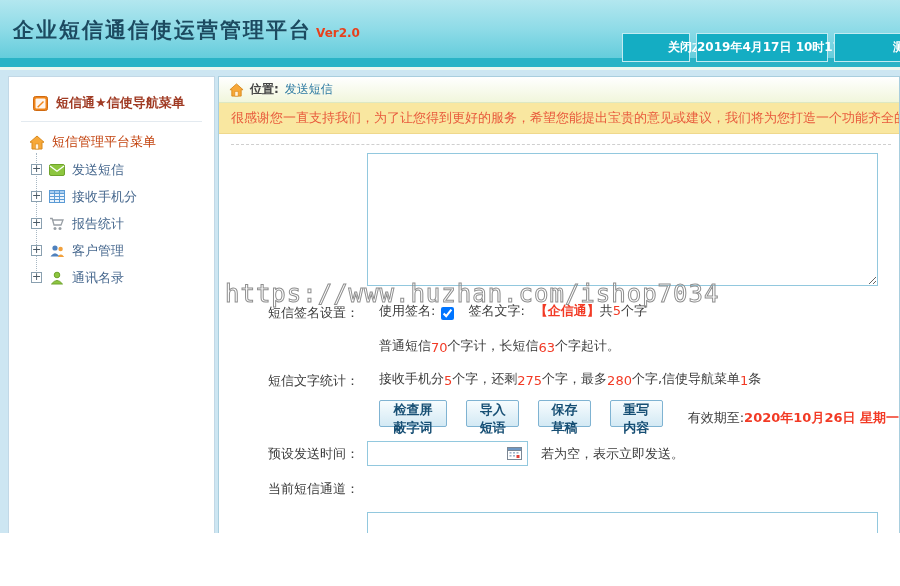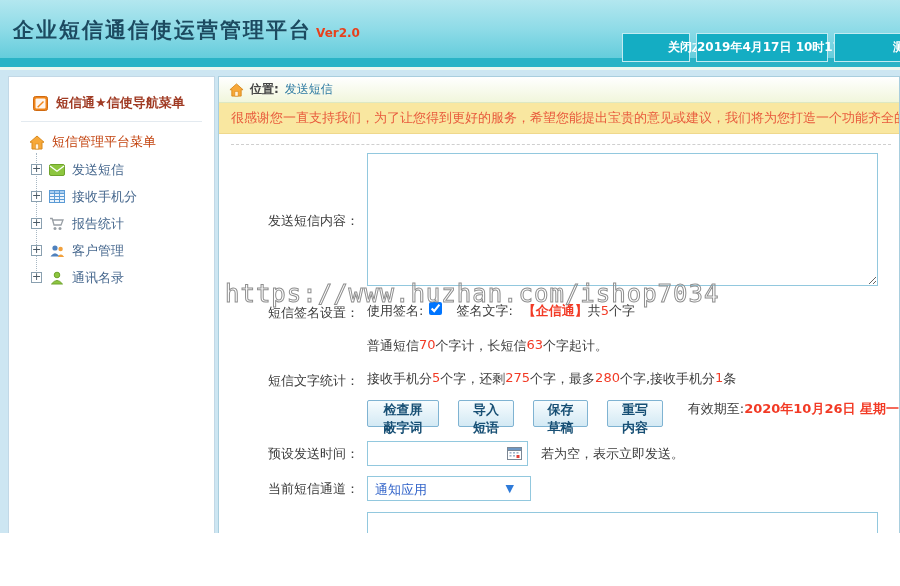--- a/index.html
+++ b/index.html
@@ -57,21 +57,21 @@
 
   .ta{position:absolute;left:148px;width:511px;border:1px solid #92c8de;background:#fff;
       box-sizing:border-box;resize:both;font-family:inherit;font-size:13px;outline:none;}
   .ta1{top:9px;height:133px;}
   .ta2{top:368px;height:150px;}
 
   .watermark{position:absolute;left:6px;top:136px;font-family:"DejaVu Sans Mono","Liberation Mono",monospace;
              font-size:24px;letter-spacing:1px;color:transparent;-webkit-text-stroke:1px #8f8f8f;
              white-space:nowrap;pointer-events:none;z-index:5;}
 
-  .row{position:absolute;left:148px;display:flex;align-items:flex-start;font-size:13px;color:#3c3c3c;}
+  .row{position:absolute;left:160px;display:flex;align-items:flex-end;font-size:13px;color:#3c3c3c;}
   .sigrow{top:158px;height:18px;}
   .sigrow .cb{width:13px;height:13px;margin:0 14px 0 6px;}
   .sigrow .gap{margin-right:10px;}
   .hintrow{top:193px;}
   .statsrow{top:226px;}
   .btnrow{top:256px;height:27px;}
   .abtn{height:27px;padding:0 10px;margin-right:19px;border:1px solid #7fb3d2;border-radius:2px;
         background:linear-gradient(180deg,#f7fcfe,#d3e9f4);color:#174f74;font-size:13px;
         font-weight:bold;font-family:inherit;cursor:pointer;}
   .validity{margin-left:6px;white-space:nowrap;}
@@ -196,21 +196,20 @@
       </span>
       <span class="loc-label">位置:</span>
       <span class="loc-cur">发送短信</span>
     </div>
 
     <div class="notice"><span>很感谢您一直支持我们，为了让您得到更好的服务，希望您能提出宝贵的意见或建议，我们将为您打造一个功能齐全的平台。</span></div>
 
     <div class="form">
       <div class="dash"></div>
 
-      <div class="flabel" style="top:68px">发送短信内容：</div>
       <textarea class="ta ta1" style=""></textarea>
 
       <div class="watermark">https://www.huzhan.com/ishop7034</div>
 
       <div class="flabel" style="top:160px">短信签名设置：</div>
       <div class="row sigrow">
         <span>使用签名:</span>
         <input type="checkbox" checked="" class="cb" style="">
         <span class="gap">签名文字:</span>
         <span><span class="red bold">【企信通】</span><span>共</span><span class="red">5</span><span>个字</span></span>
@@ -225,21 +224,21 @@
         </div>
 
       <div class="flabel" style="top:228px">短信文字统计：</div>
       <div class="row statsrow">
           <span>接收手机分</span>
           <span class="red">5</span>
           <span>个字，还剩</span>
           <span class="red">275</span>
           <span>个字，最多</span>
           <span class="red">280</span>
-          <span>个字,接收手机分</span>
+          <span>个字,信使导航菜单</span>
           <span class="red">1</span>
           <span>条</span>
         </div>
 
       <div class="row btnrow">
         <button class="abtn">检查屏蔽字词</button>
         <button class="abtn">导入短语</button>
         <button class="abtn">保存草稿</button>
         <button class="abtn">重写内容</button>
         <span class="validity">
@@ -259,22 +258,18 @@
               <rect x="9.5" y="6" width="2" height="1.6"></rect>
               <rect x="2.5" y="9" width="2" height="1.6"></rect>
               <rect x="6" y="9" width="2" height="1.6"></rect>
             </g>
             <rect x="9.5" y="9" width="3" height="3" fill="#e04038"></rect>
           </svg>
       </span>
       <span class="schedhint">若为空，表示立即发送。</span>
 
       <div class="flabel chanlabel">当前短信通道：</div>
-      <div class="select">
-        <span class="sv">通知应用</span>
-        <span class="arr">▼</span>
-      </div>
 
       <textarea class="ta ta2" style=""></textarea>
     </div>
   </div>
 
 </div>
 
 </body></html>

